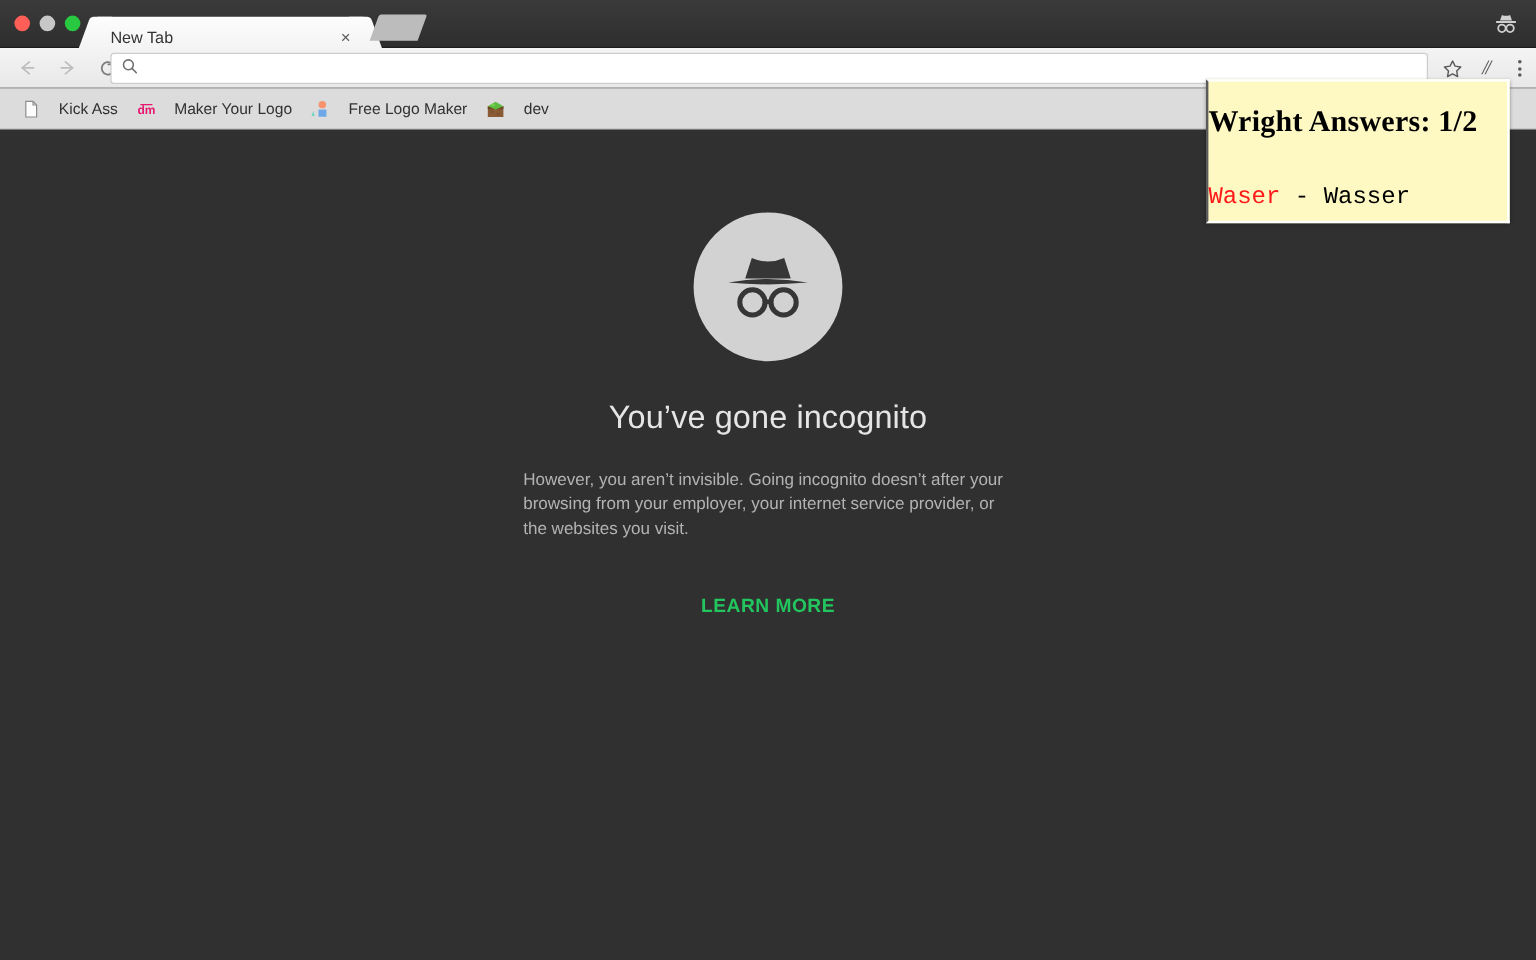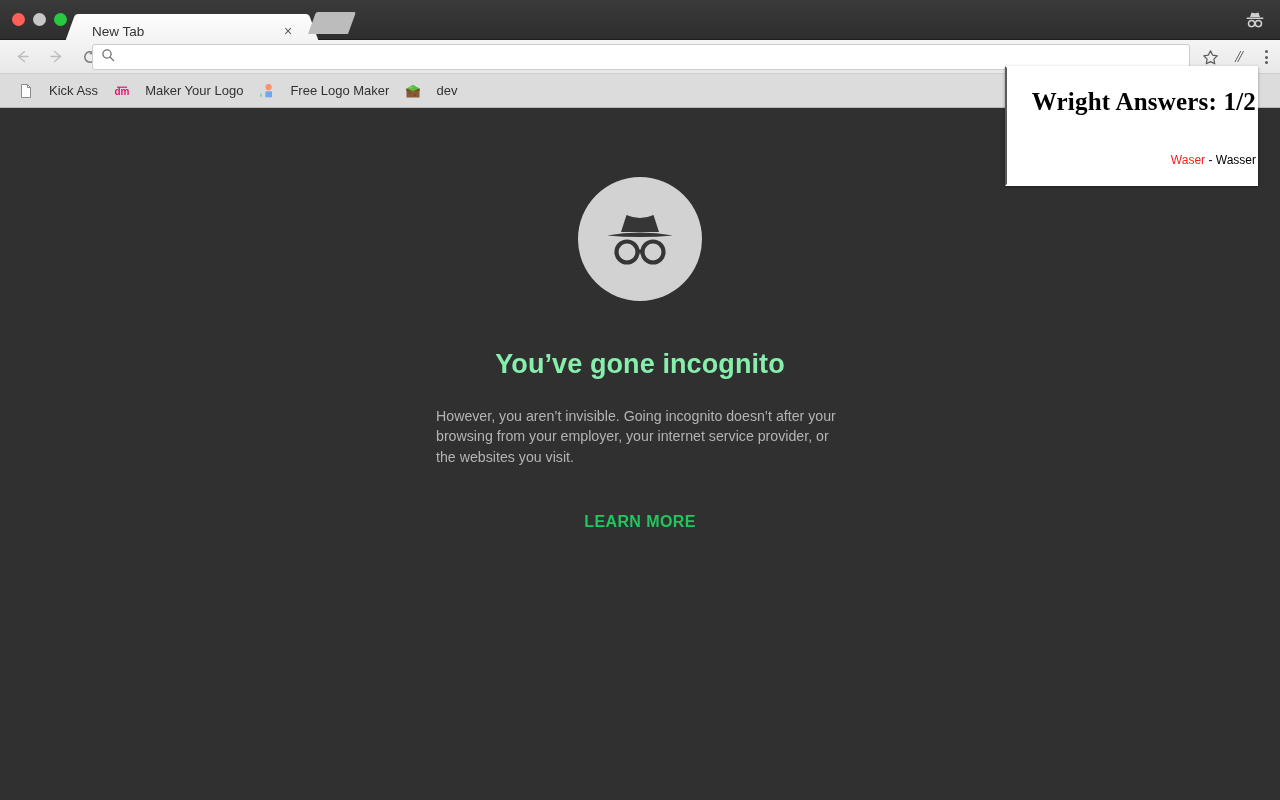--- a/index.html
+++ b/index.html
@@ -142,59 +142,59 @@
     background: #303030;
     display: flex; flex-direction: column; align-items: center;
     padding-top: 69px;
   }
   .incog-circle {
     width: 124px; height: 124px; border-radius: 50%;
     background: #d2d2d2;
     display: flex; align-items: center; justify-content: center;
   }
   .headline {
-    margin-top: 48px;
-    font-size: 27px; font-weight: 700; color: #86efac;
+    margin-top: 32px;
+    font-size: 27px; font-weight: 400; color: #e5e5e5;
     letter-spacing: 0.1px;
   }
   .paras { width: 408px; margin-top: 26px; }
   .para {
     font-size: 14.2px; line-height: 20.4px;
     color: #b3b3b3;
     margin-bottom: 18px;
   }
   .learn {
     margin-top: 28px;
     font-size: 16px; font-weight: bold; letter-spacing: 0.4px;
     color: #22c55e; text-decoration: none; cursor: pointer;
   }
 
   
   .popup {
     position: absolute;
     left: 1005px; top: 66px;
     width: 253px; height: 120px;
-    background: #ffffff;
+    background: #fef9c3;
     border: 2px solid #ffffff;
     border-left-color: #5a5a5a;
     box-shadow: 0 1px 3px rgba(0,0,0,0.35);
-    text-align: right;
+    text-align: left;
     z-index: 50;
   }
   .popup-title {
     font-family: "Liberation Serif", serif;
     font-weight: bold;
     font-size: 25px;
     color: #000;
     margin-top: 20px;
     letter-spacing: 0.2px;
   }
   .popup-answer {
-    font-family: Liberation Sans, sans-serif;
-    font-size: 12px;
+    font-family: Liberation Mono, monospace;
+    font-size: 20px;
     color: #000;
     margin-top: 37px;
   }
   .popup-answer .wrong { color: #ff1a1a; }
 </style>
 </head>
 <body>
 
 <div class="titlebar">
   <div class="traffic">

